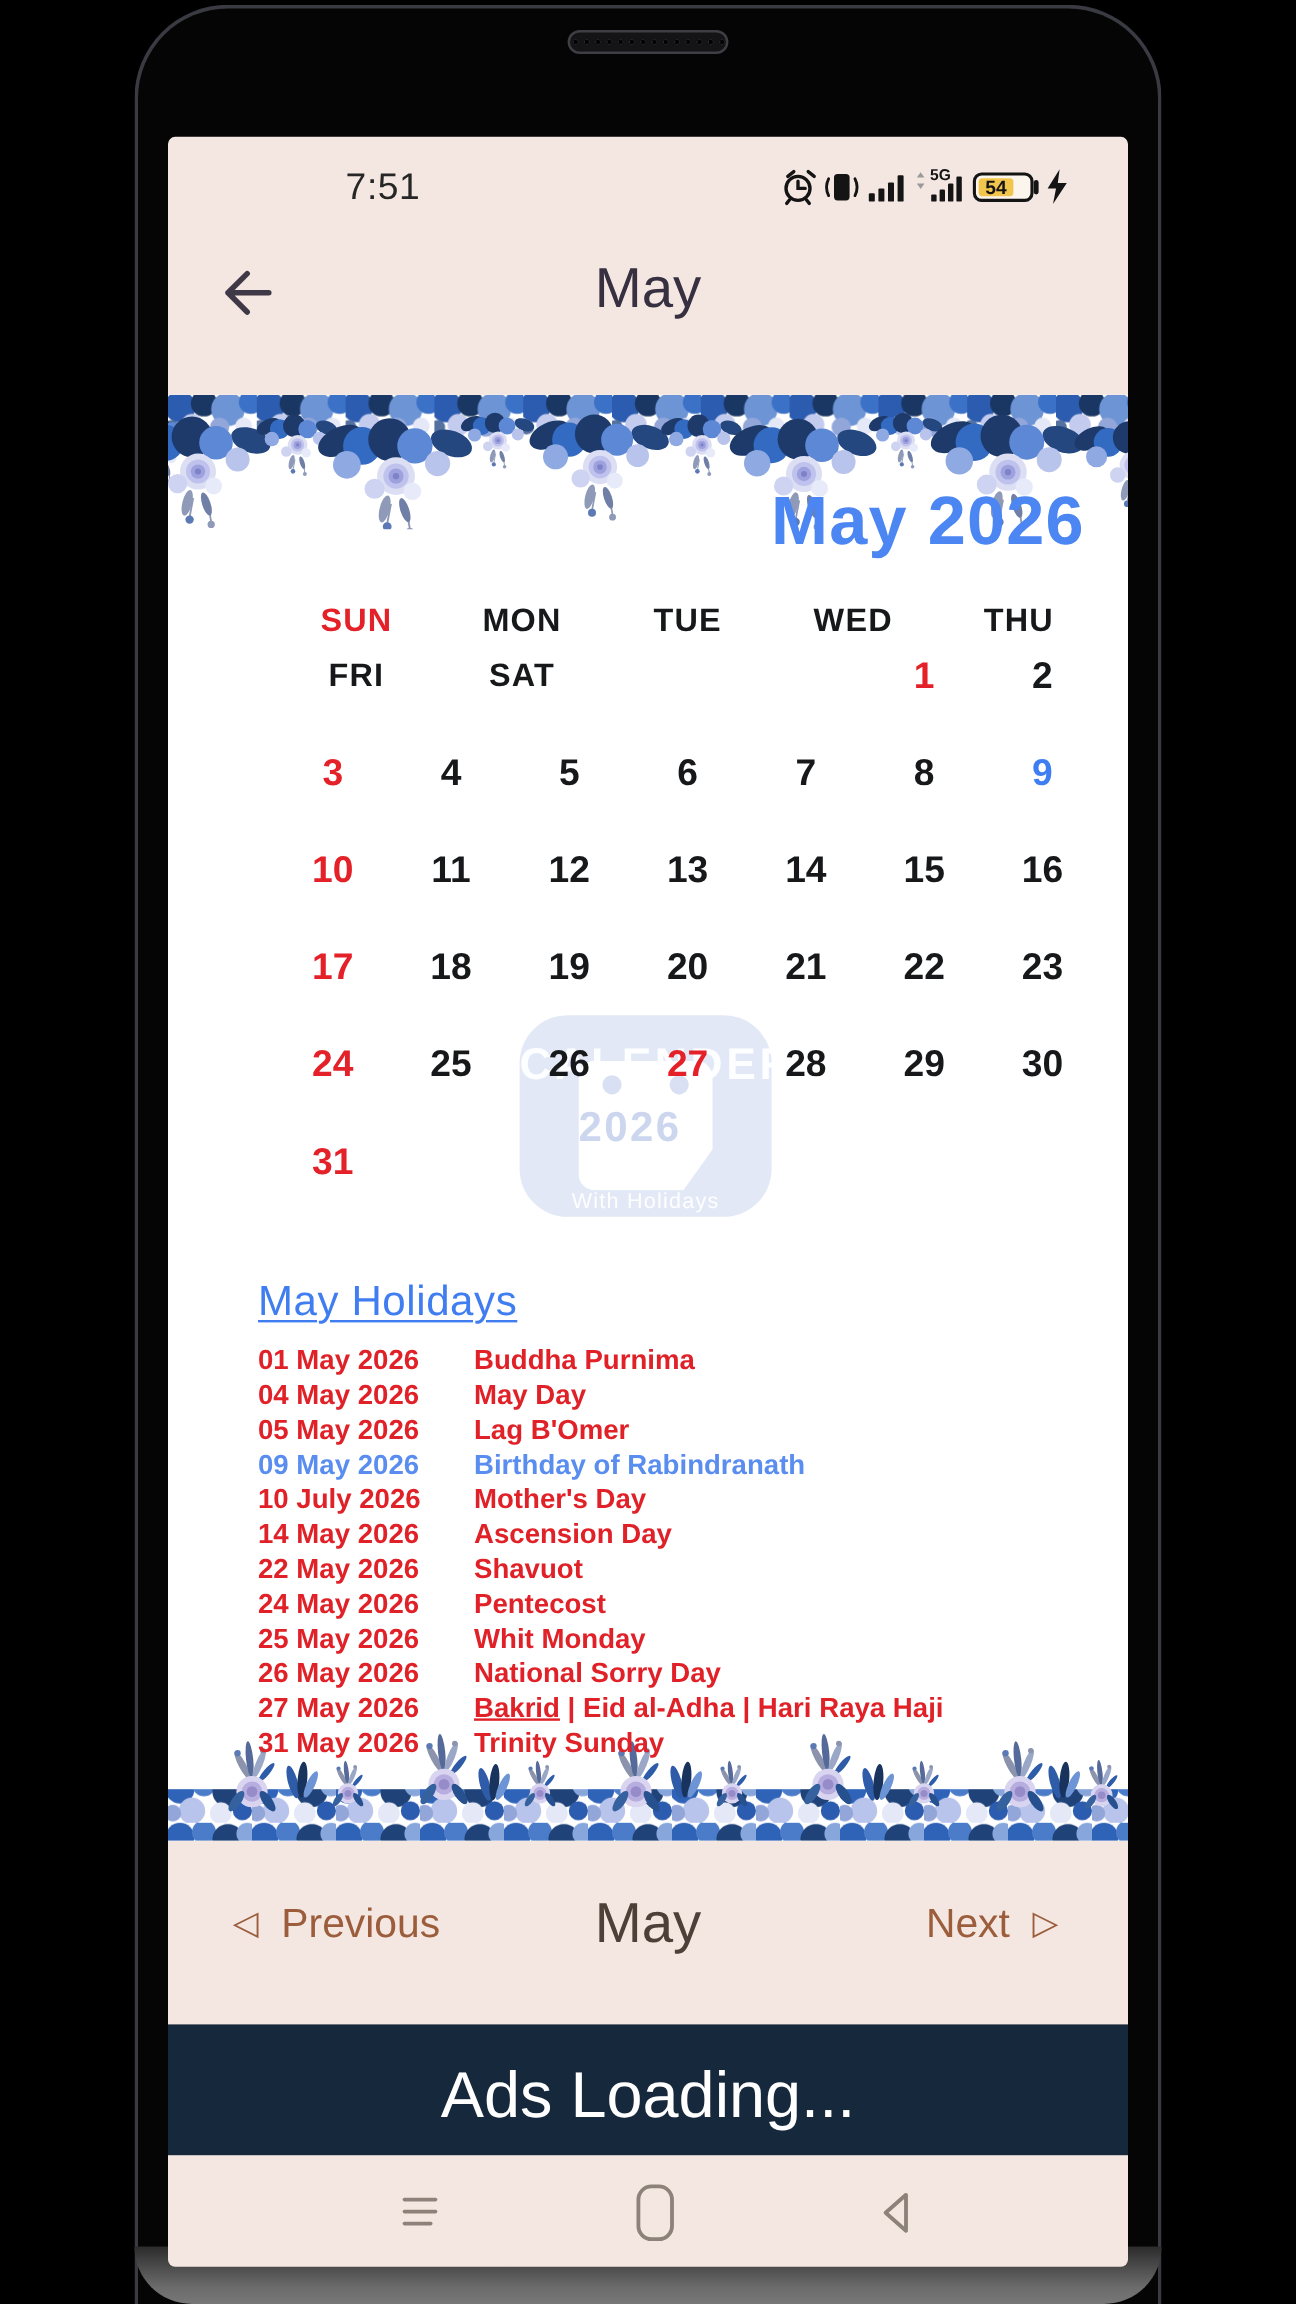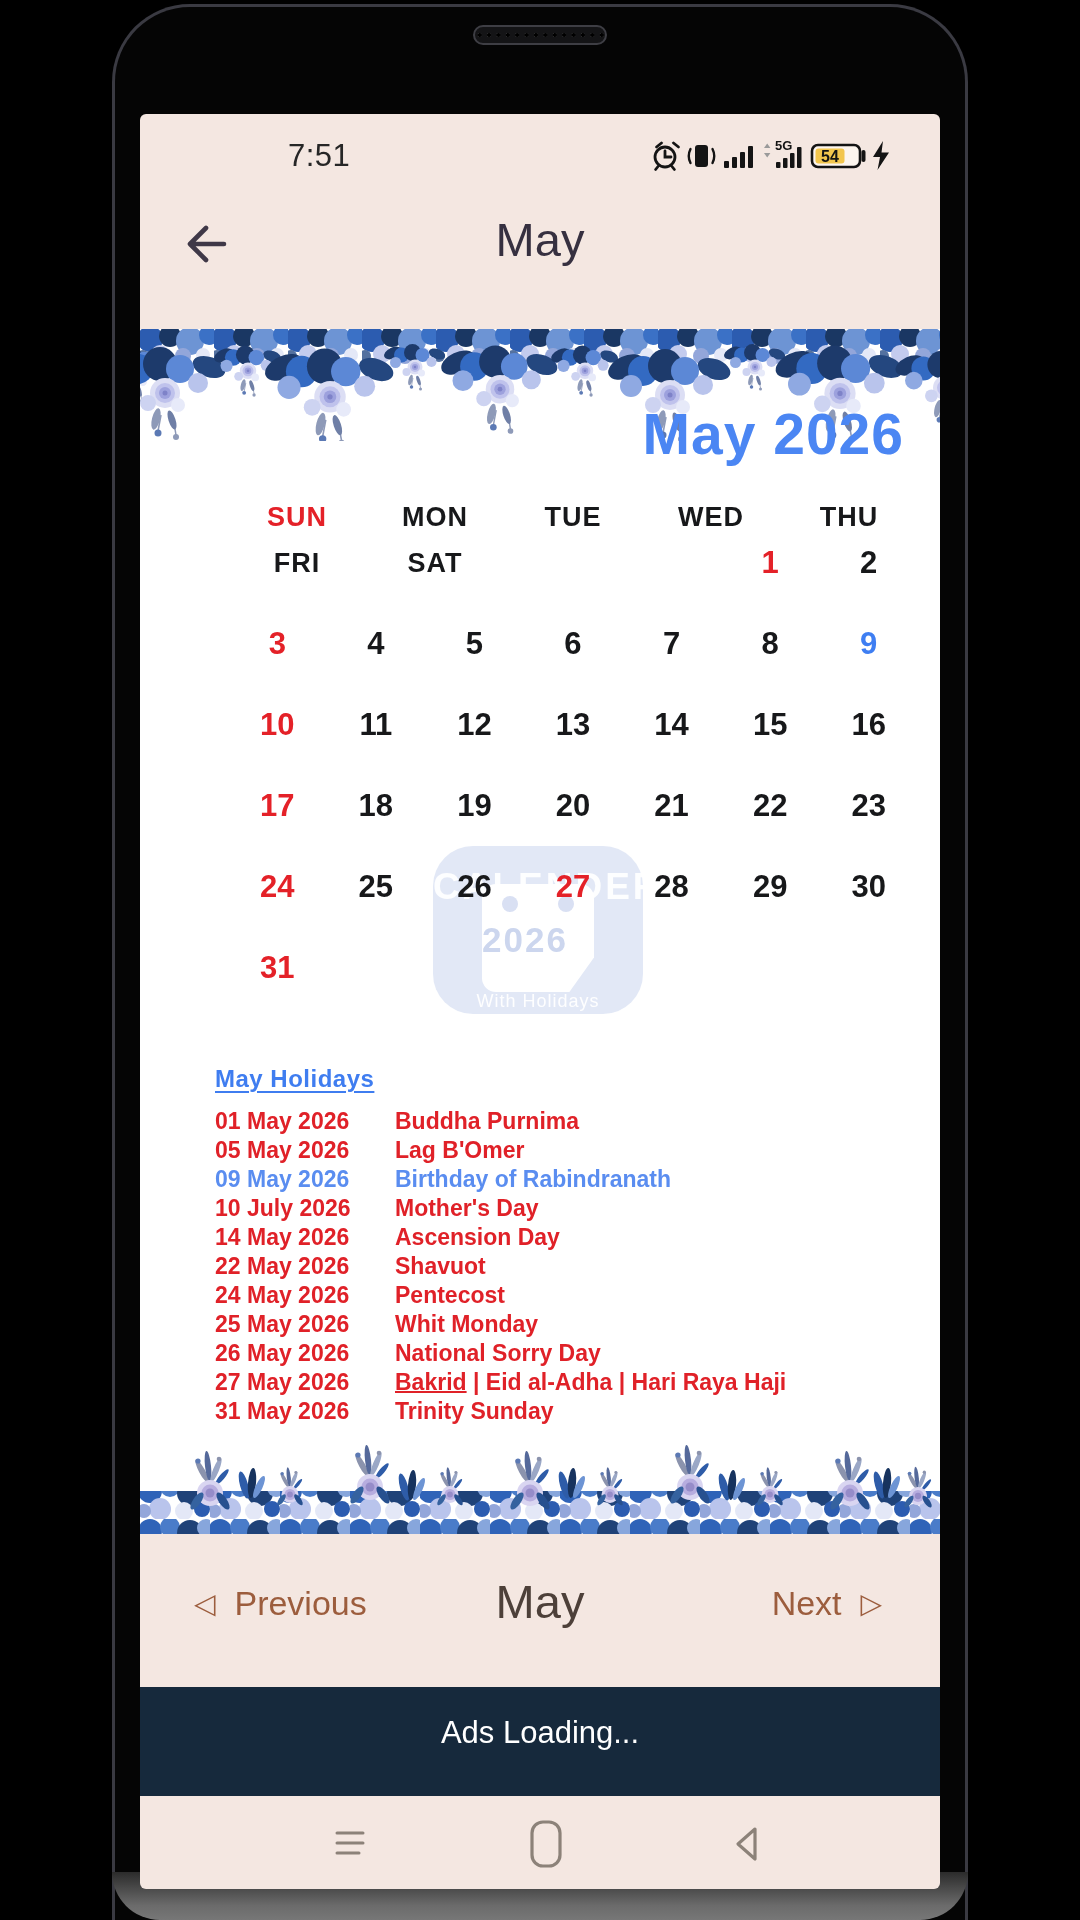--- a/index.html
+++ b/index.html
@@ -48,38 +48,38 @@
     color:rgba(255,255,255,.92);letter-spacing:3px;}
   .wm-icon{position:absolute;left:49px;top:38px;width:112px;height:108px;background:#fff;
     border-radius:14px;clip-path:polygon(0 0,100% 0,100% 68%,78% 100%,0 100%);}
   .wm-dot{position:absolute;top:12px;width:16px;height:16px;border-radius:50%;background:#d9e0f3;}
   .wm-year{position:absolute;top:36px;width:100%;font-size:35px;font-weight:bold;
     color:#ccd6ee;letter-spacing:2px;}
   .wm-sub{position:absolute;bottom:2px;width:100%;text-align:center;font-size:18px;
     color:rgba(255,255,255,.95);letter-spacing:1px;}
   
   .holidays{position:absolute;left:75px;top:736px;width:660px;z-index:2;}
-  .hol-head{font-size:24px;font-weight:bold;color:#3f7df0;text-decoration:underline;
+  .hol-head{font-size:35px;font-weight:normal;color:#3f7df0;text-decoration:underline;
     text-decoration-thickness:2px;text-underline-offset:4px;letter-spacing:.5px;cursor:pointer;}
   .hol-list{margin-top:14px;}
   .hol-row{display:flex;height:29px;align-items:center;}
   .hol-date{width:180px;flex:none;font-size:23px;font-weight:bold;color:#e02128;}
   .hol-name{font-size:23px;font-weight:bold;color:#e02128;}
   .hol-row.bluerow .hol-date,.hol-row.bluerow .hol-name{color:#5a8df0;font-weight:bold;}
   .bakrid{text-decoration:underline;text-decoration-thickness:2px;cursor:pointer;}
   
   .month-nav{position:absolute;left:0;top:1420px;width:100%;height:153px;border-radius:25px;}
   .nav-prev{position:absolute;left:54px;top:50px;font-size:34px;color:#9c5d3d;cursor:pointer;}
   .nav-next{position:absolute;right:58px;top:50px;font-size:34px;color:#9c5d3d;cursor:pointer;}
   .tri{font-family:"DejaVu Sans",sans-serif;font-size:28px;position:relative;top:-2px;}
   .nav-month{position:absolute;left:0;top:40px;width:100%;text-align:center;font-size:47px;
     color:#4d4039;font-weight:500;}
   
   .ads-bar{position:absolute;left:0;top:1573px;width:100%;height:109px;background:#16293c;}
-  .ads-text{position:absolute;width:100%;top:28px;text-align:center;font-size:31px;color:#fff;}
+  .ads-text{position:absolute;width:100%;top:28px;text-align:center;font-size:54px;color:#fff;}
   
   .android-nav{position:absolute;left:0;top:1682px;width:100%;height:93px;}
   .anav{position:absolute;top:22px;width:56px;height:52px;display:flex;align-items:center;
     justify-content:center;cursor:pointer;}
 </style>
 </head>
 <body>
 
 <div id="canvas">
   <div class="phone-frame"></div>
@@ -270,20 +270,24 @@
       </div>
 
       <div class="holidays">
         <div class="hol-head">May Holidays</div>
         <div class="hol-list">
           <div class="hol-row">
             <span class="hol-date">01 May 2026</span>
             <span class="hol-name">Buddha Purnima</span>
           </div>
           <div class="hol-row">
+            <span class="hol-date">04 May 2026</span>
+            <span class="hol-name">May Day</span>
+          </div>
+          <div class="hol-row">
             <span class="hol-date">05 May 2026</span>
             <span class="hol-name">Lag B'Omer</span>
           </div>
           <div class="hol-row bluerow">
             <span class="hol-date">09 May 2026</span>
             <span class="hol-name">Birthday of Rabindranath</span>
           </div>
           <div class="hol-row">
             <span class="hol-date">10 July 2026</span>
             <span class="hol-name">Mother's Day</span>

